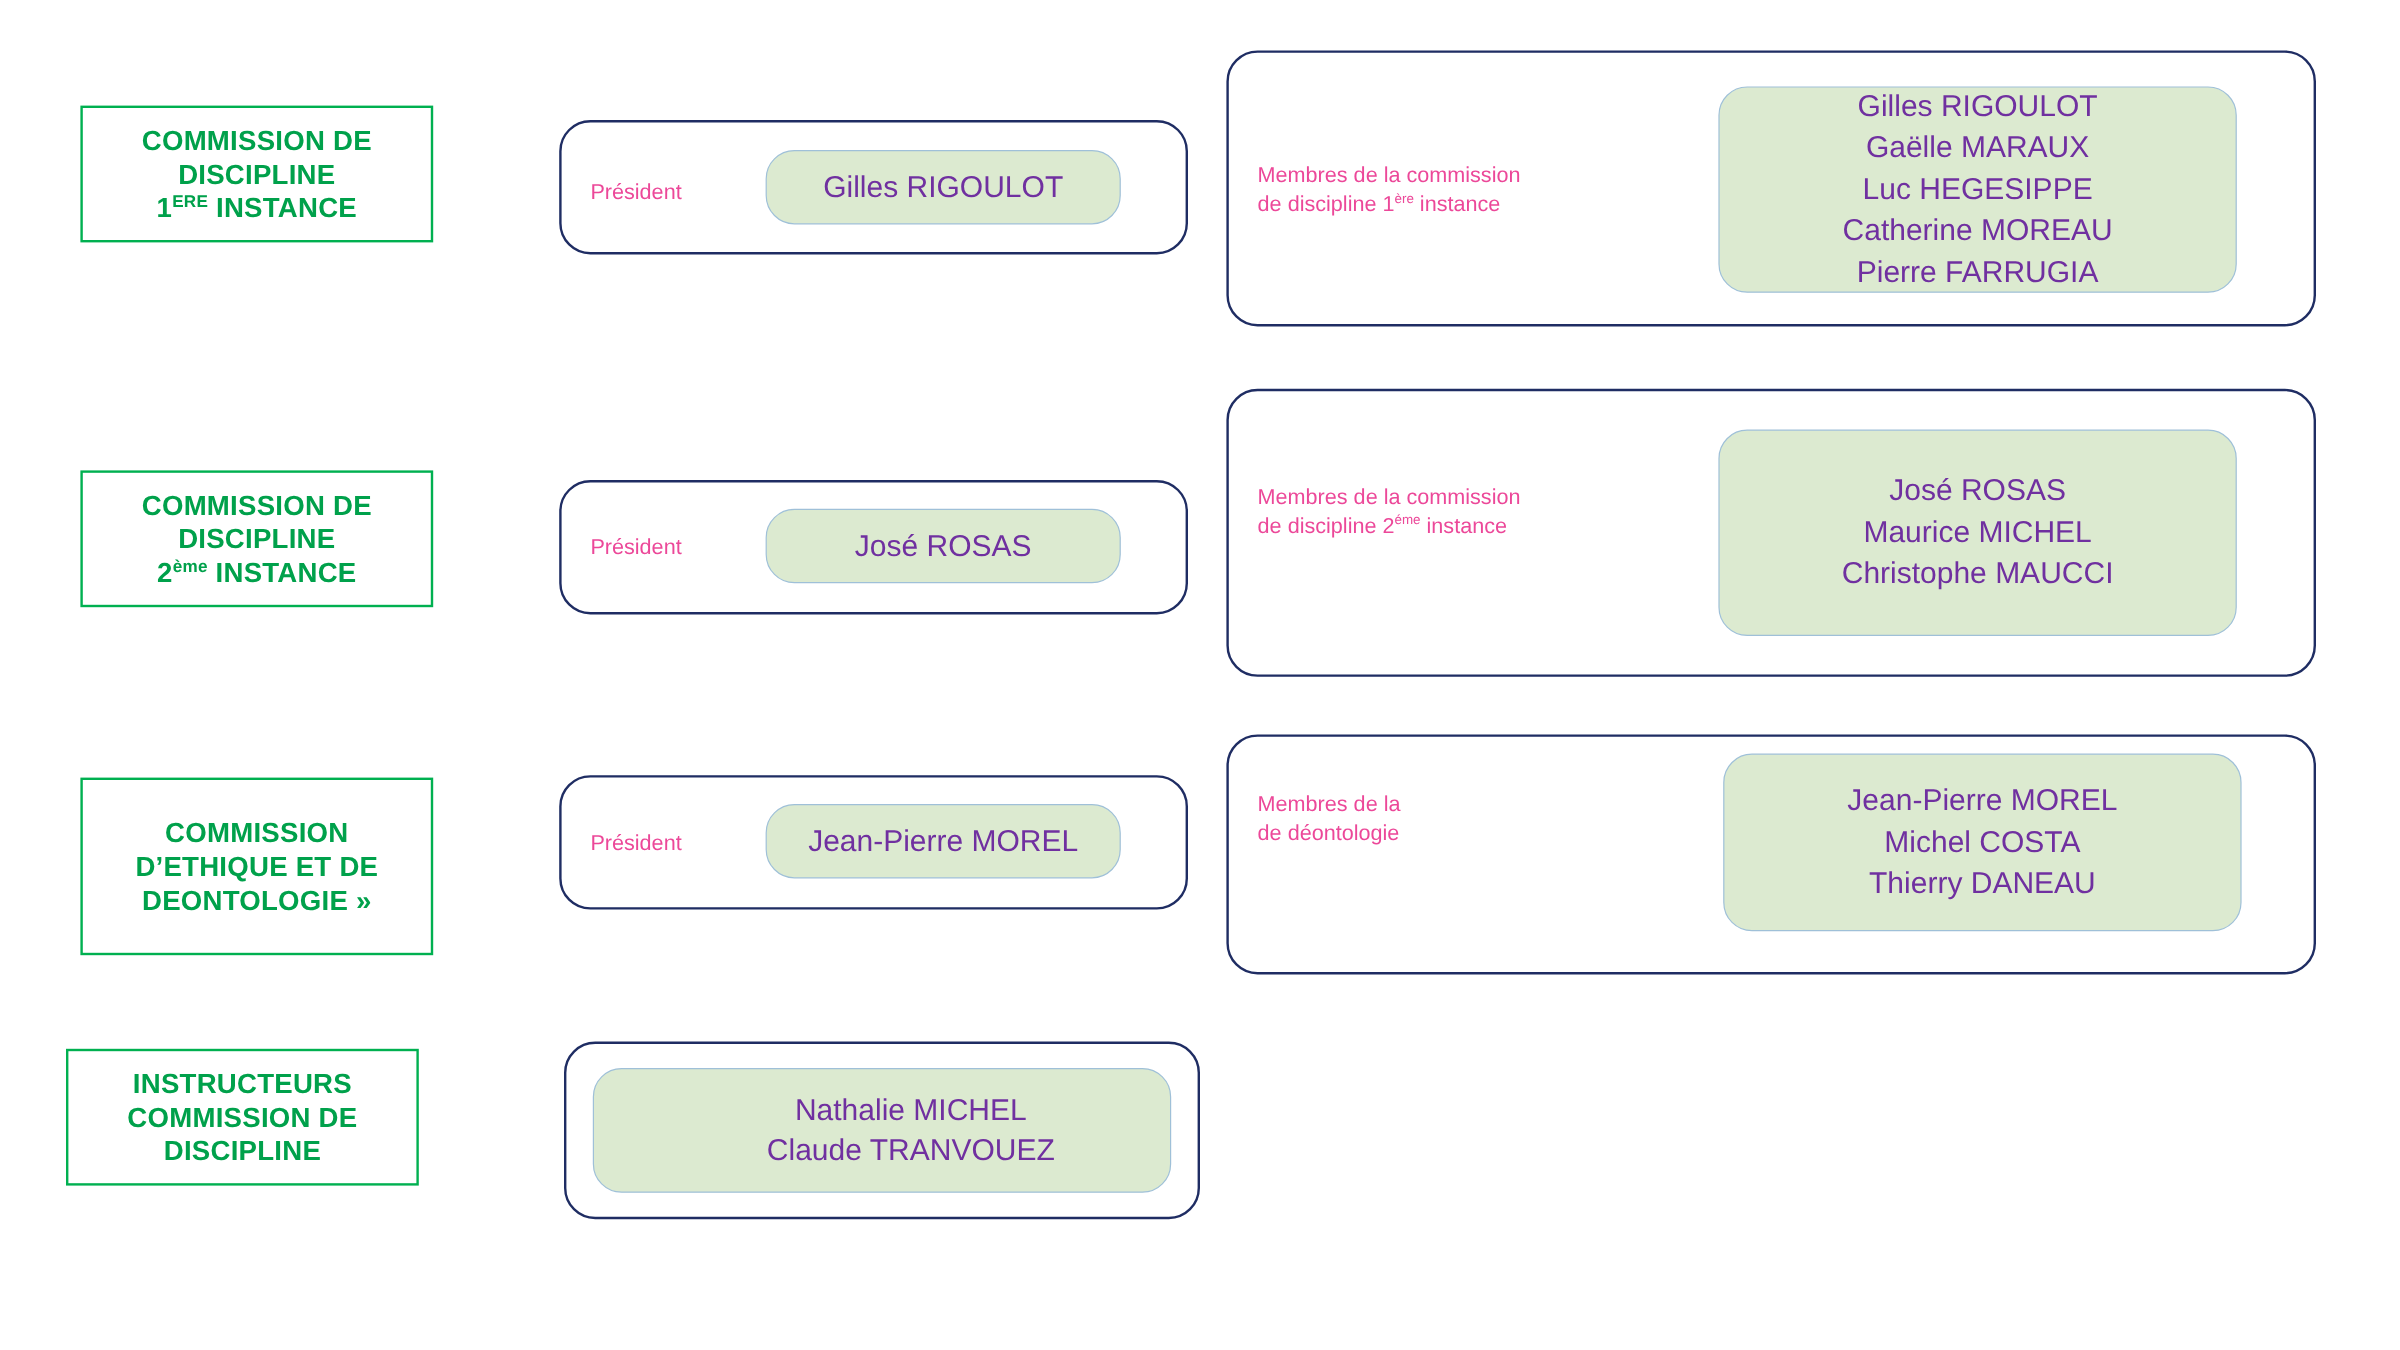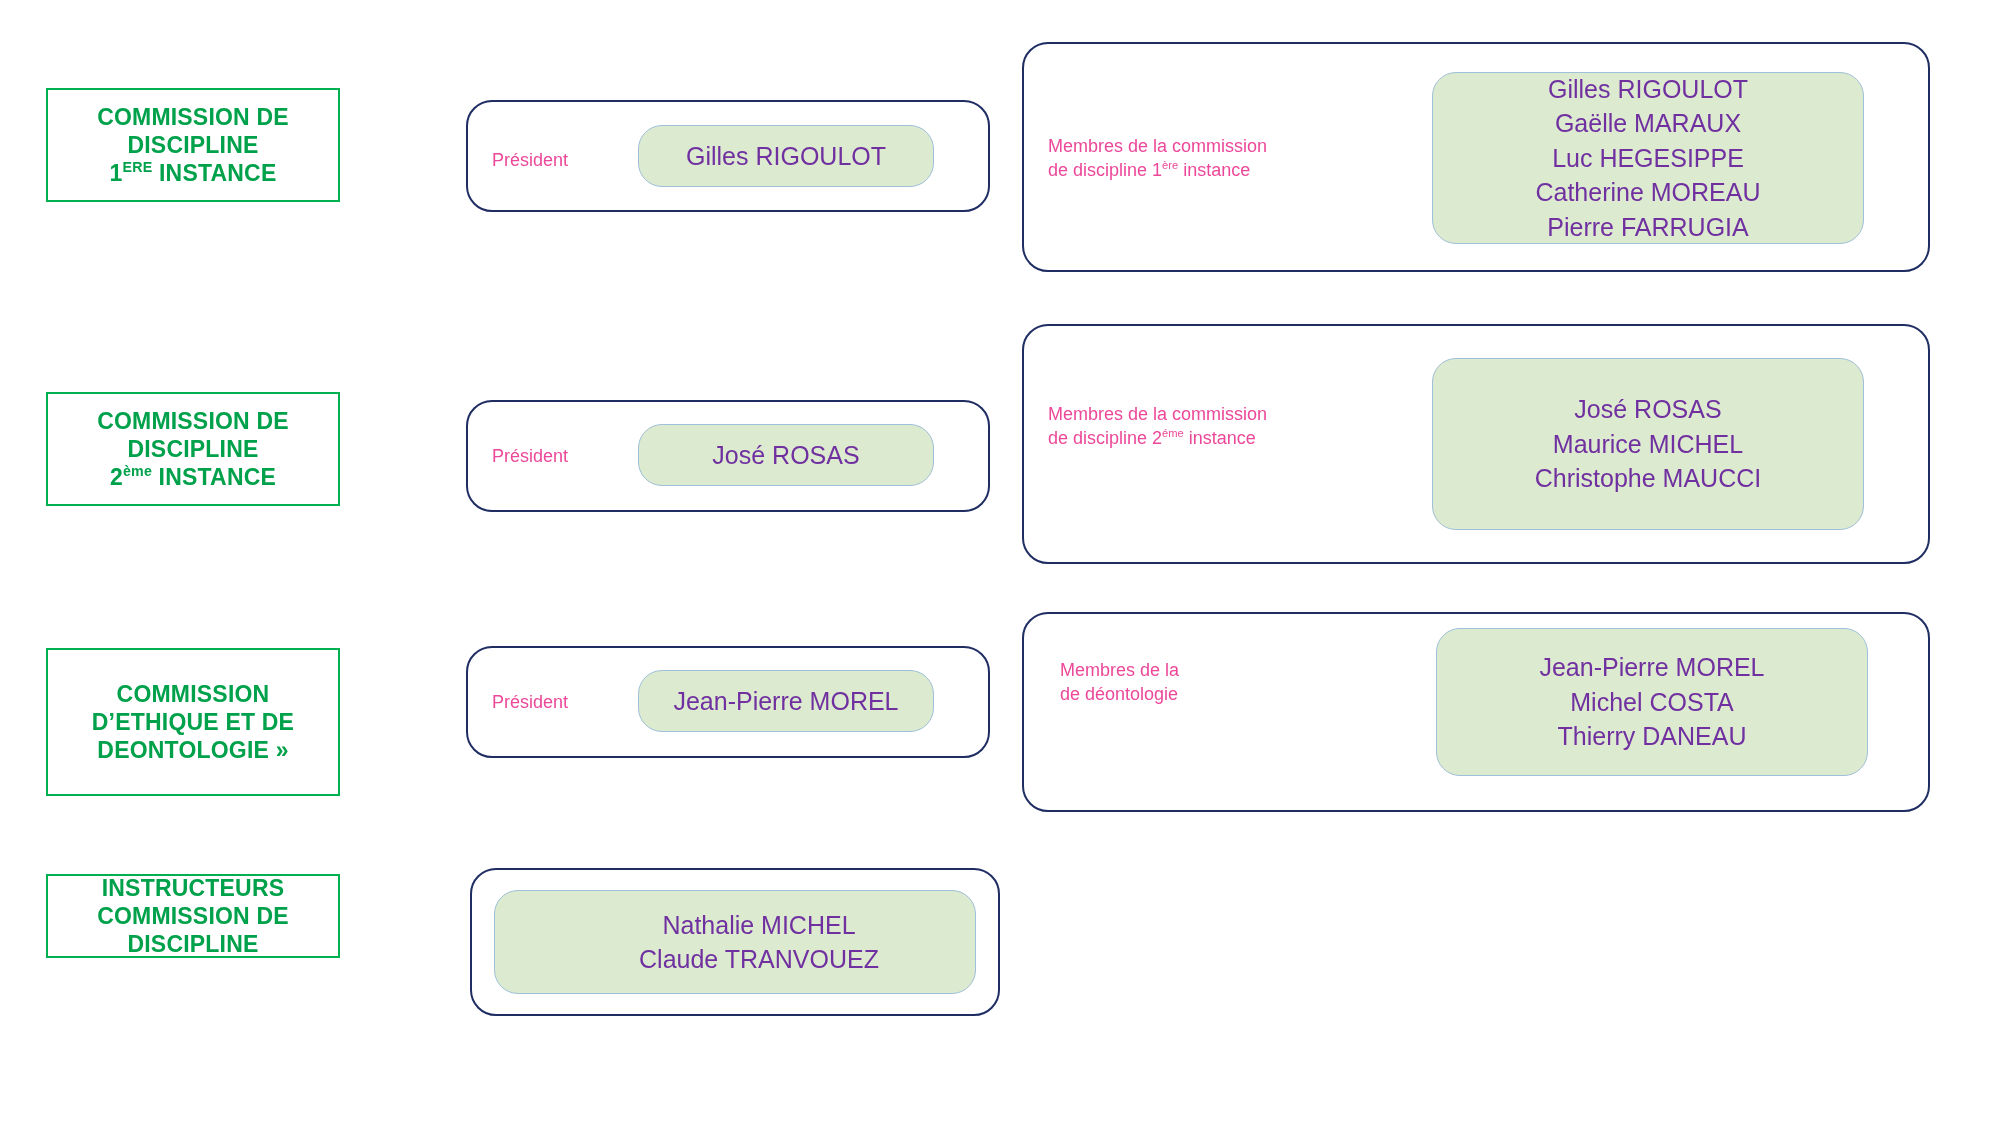--- a/index.html
+++ b/index.html
@@ -29,20 +29,21 @@
     display: flex;
     align-items: center;
     justify-content: center;
     text-align: center;
     color: #00a14b;
     font-weight: bold;
     font-size: 23px;
     line-height: 1.22;
     letter-spacing: 0.2px;
     padding: 0 6px;
+    margin-left: 21px;
   }
   .cat-box sup {
     font-size: 0.62em;
     vertical-align: super;
     line-height: 0;
   }
 
   
   .navy-box {
     position: absolute;
@@ -159,31 +160,31 @@
 
   <div class="navy-box" style="left:466px; top:646px; width:524px; height:112px;"></div>
   <div class="label" style="left:492px; top:690px; width:170px;">
     <span class="ln">Président</span>
   </div>
   <div class="green-panel" style="left:638px; top:670px; width:296px; height:62px;">
     <span class="nm">Jean-Pierre MOREL</span>
   </div>
 
   <div class="navy-box" style="left:1022px; top:612px; width:908px; height:200px;"></div>
-  <div class="label" style="left:1048px; top:658px; width:400px;margin-left:12px;">
+  <div class="label" style="left:1048px; top:658px; width:400px;">
     <span class="ln">Membres de la</span>
     <span class="ln">de déontologie</span>
   </div>
   <div class="green-panel" style="left:1436px; top:628px; width:432px; height:148px;">
     <span class="nm">Jean-Pierre MOREL</span>
     <span class="nm">Michel COSTA</span>
     <span class="nm">Thierry DANEAU</span>
   </div>
 
-  <div class="cat-box" style="left:46px; top:874px; width:294px; height:84px;">
+  <div class="cat-box" style="left:34px; top:874px; width:294px; height:114px;">
     <div>
       <div>INSTRUCTEURS</div>
       <div>COMMISSION DE</div>
       <div>DISCIPLINE</div>
     </div>
   </div>
 
   <div class="navy-box" style="left:470px; top:868px; width:530px; height:148px;"></div>
   <div class="green-panel" style="left:494px; top:890px; width:482px; height:104px;padding-left:48px;">
     <span class="nm">Nathalie MICHEL</span>

